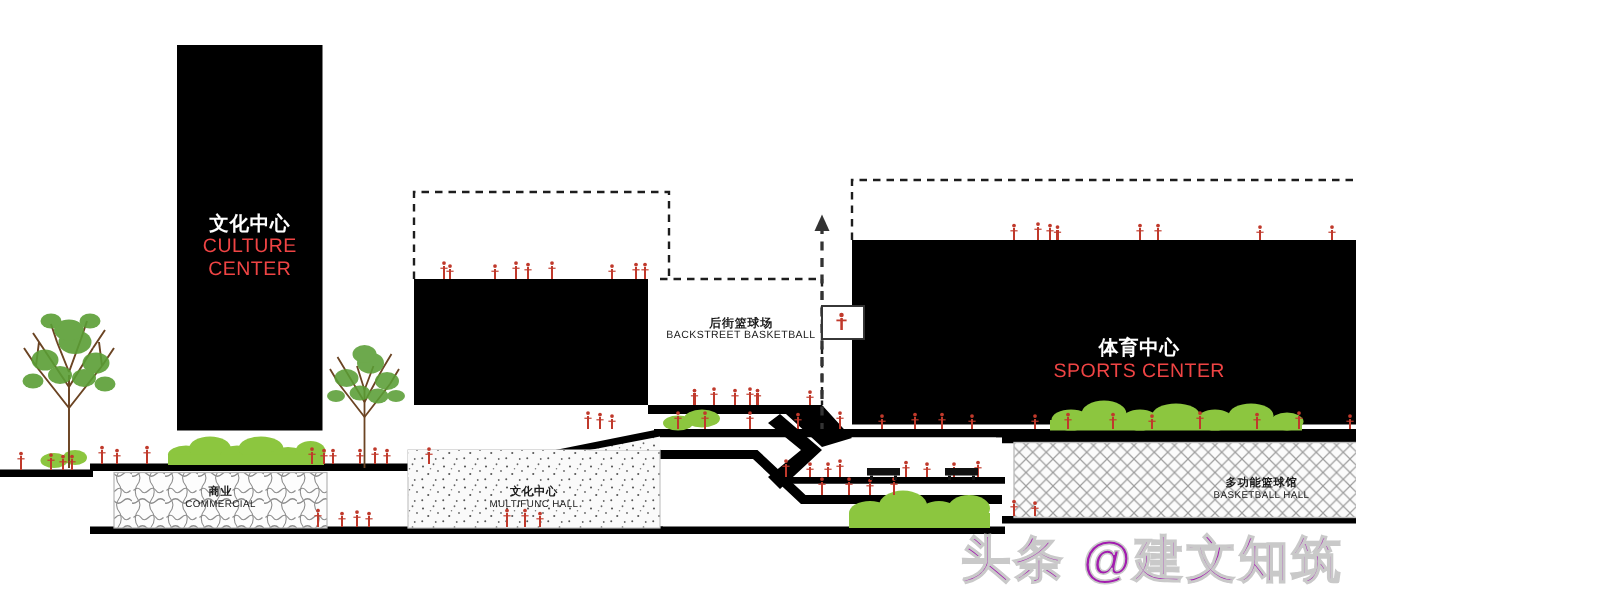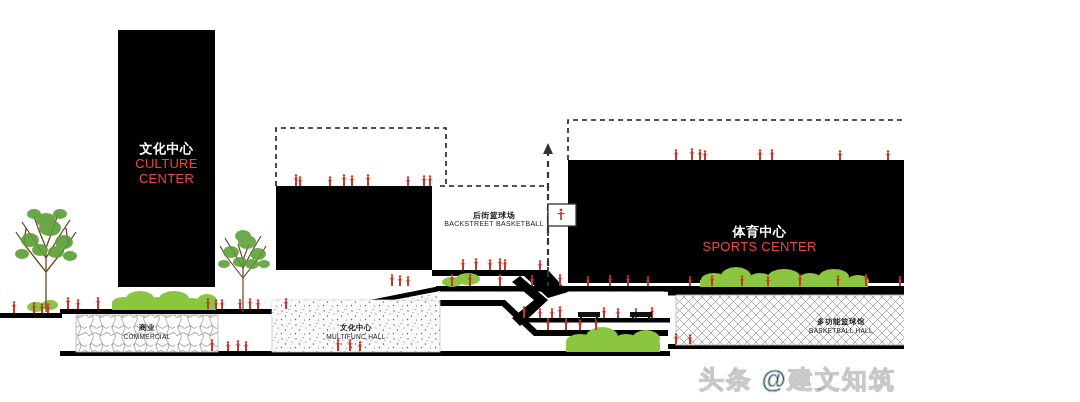--- a/index.html
+++ b/index.html
@@ -12,22 +12,22 @@
   .dark .cn{color:#ffffff;}
   .dark .en{color:#ef4444;}
   .light .cn{color:#1a1a1a;}
   .light .en{color:#1a1a1a;}
   .big .cn{font-size:13px;}
   .big .en{font-size:13px;}
   .mid .cn{font-size:8px;}
   .mid .en{font-size:7px;}
   .sm .cn{font-size:7.5px;}
   .sm .en{font-size:6.5px;}
-  #watermark{position:absolute;right:8px;bottom:6px;font-size:25px;font-weight:bold;
-    color:#0c4a6e;letter-spacing:2px;white-space:nowrap;
+  #watermark{position:absolute;right:8px;bottom:6px;font-size:33px;font-weight:bold;
+    color:#a21caf;letter-spacing:2px;white-space:nowrap;
     -webkit-text-stroke:1px #c9c9c9;text-shadow:1px 1px 0 #ffffff;}
 </style>
 </head>
 <body>
 
 <div id="stage">
 
   <svg id="scene" width="1080" height="402" viewBox="0 0 1080 402">
     <defs>
       <pattern id="pat-crosshatch" width="9" height="9" patternUnits="userSpaceOnUse">

